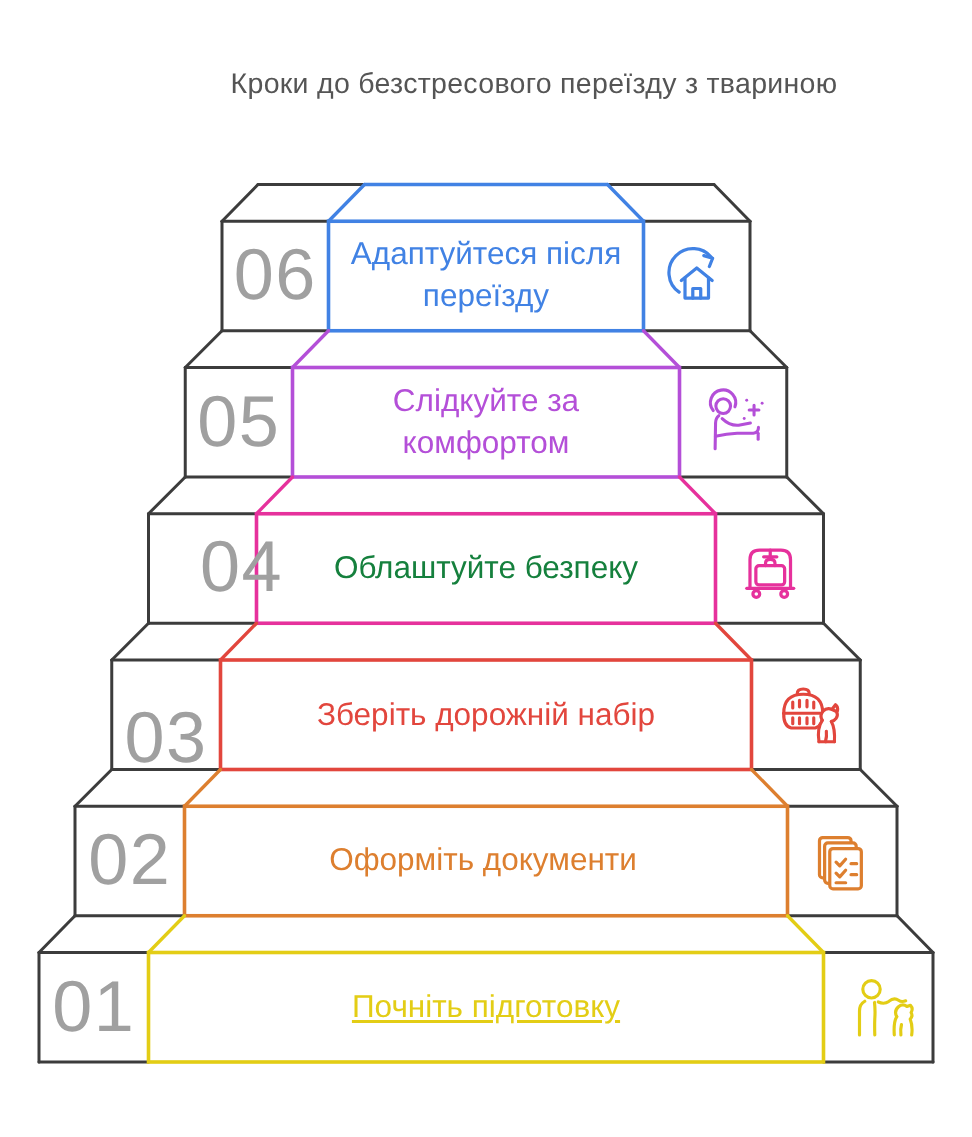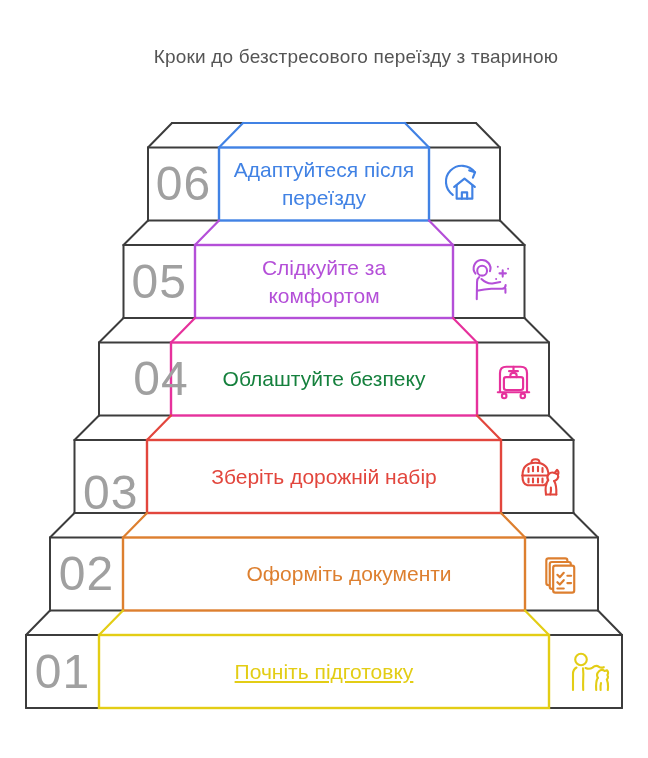--- a/index.html
+++ b/index.html
@@ -32,21 +32,21 @@
   .s1 .label{top:245px;left:195px;width:258px;align-items:center;}
   .s1 .icon{top:245px;left:453px;width:71.5px;}
   .s1 .label span{display:inline-block;max-width:186px;}
   .s2 .num{top:342.5px;left:99px;width:72px;margin-left:26px;}
   .s2 .label{top:342.5px;left:171px;width:306px;}
   .s2 .icon{top:342.5px;left:477px;width:72px;}
   .s3 .num{top:440px;left:74.5px;width:72.5px;margin-top:16px;}
   .s3 .label{top:440px;left:147px;width:354px;}
   .s3 .icon{top:440px;left:501px;width:72.5px;}
   .s4 .num{top:537.5px;left:50px;width:73px;}
-  .s4 .label{top:537.5px;left:136px;width:402px;padding-left:12px;}
+  .s4 .label{top:537.5px;left:121px;width:402px;}
   .s4 .icon{top:537.5px;left:525px;width:73px;}
   .s5 .num{top:635px;left:26px;width:73px;border-radius:29px;}
   .s5 .label{top:635px;left:99px;width:450px;}
   .s5 .icon{top:635px;left:549px;width:73px;}
 </style>
 </head>
 <body>
 
 <div class="canvas">
 

